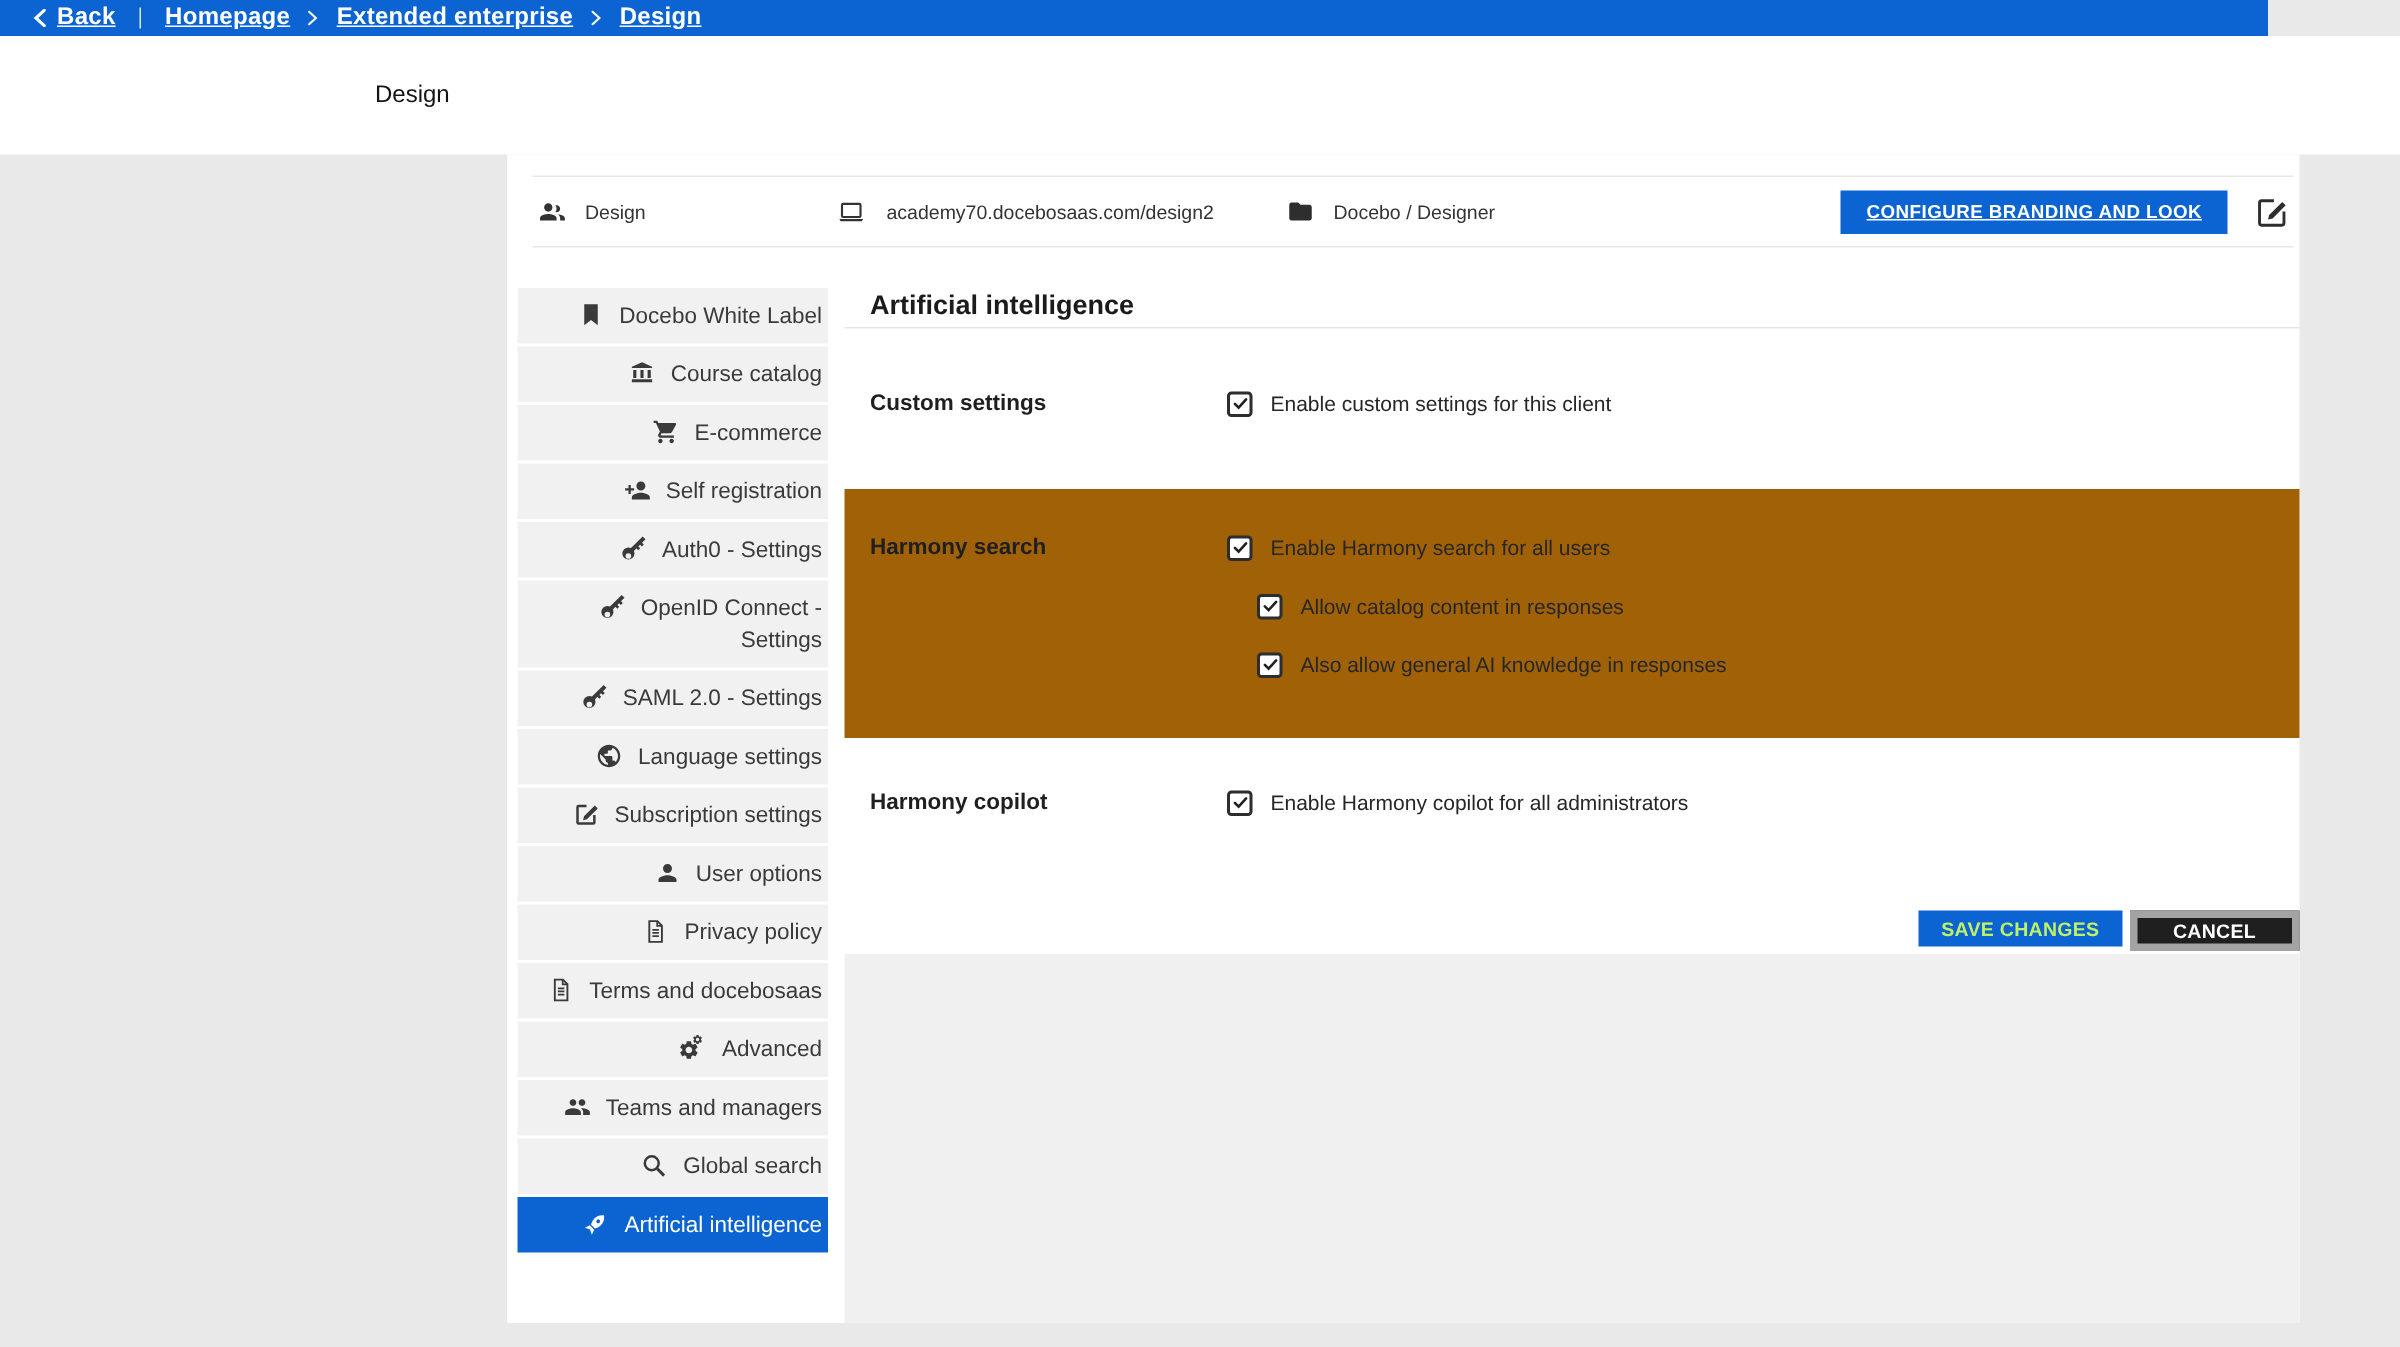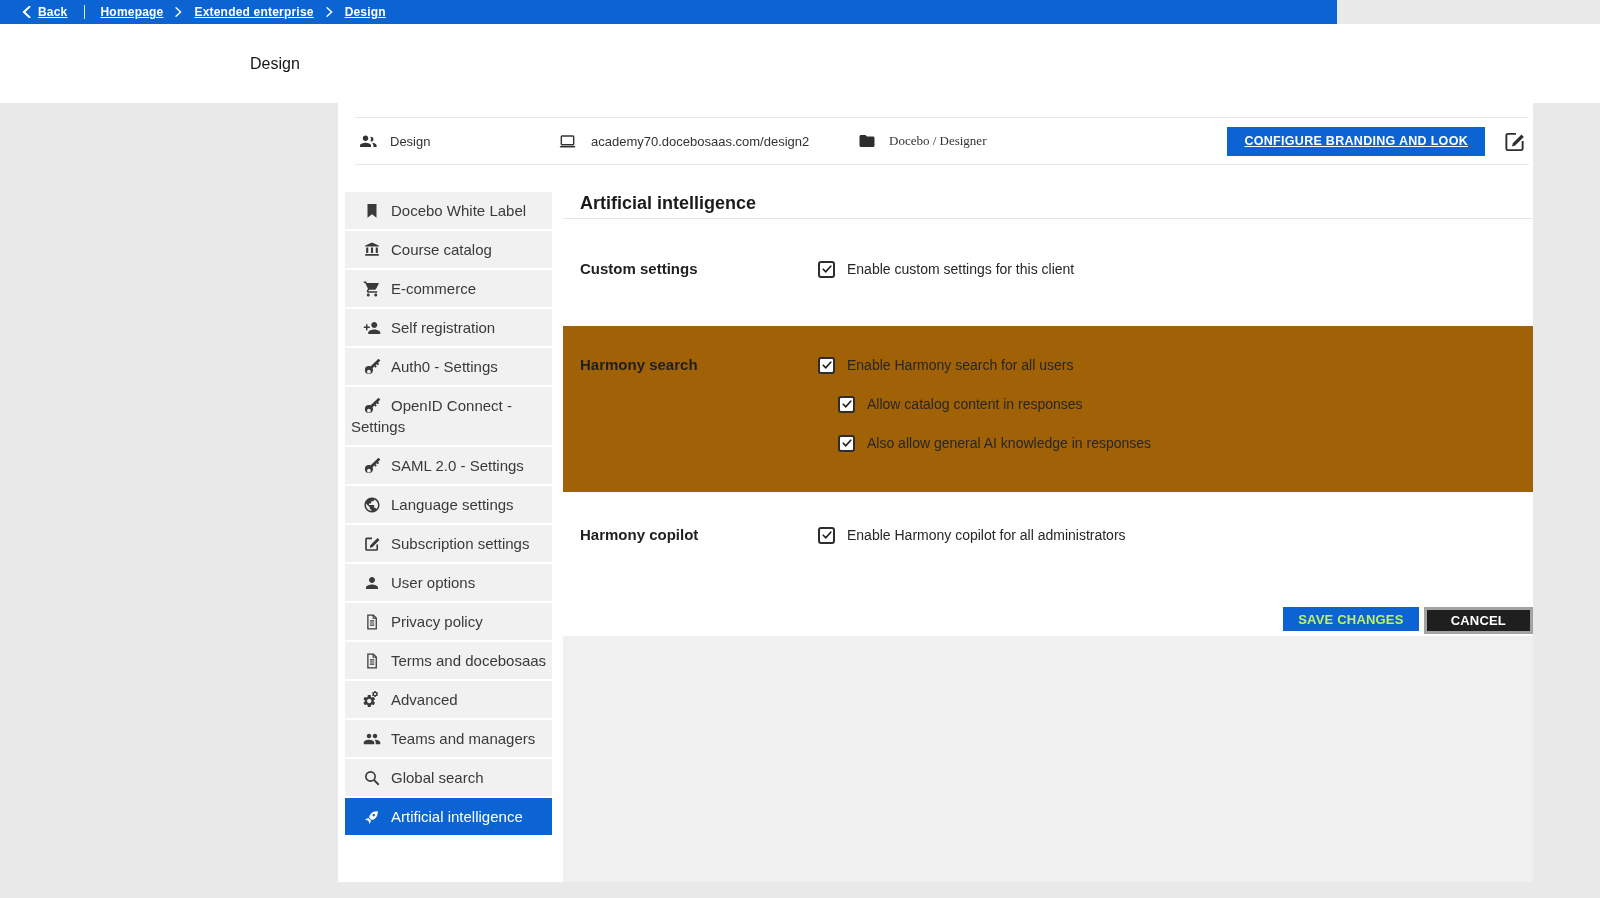--- a/index.html
+++ b/index.html
@@ -5,23 +5,23 @@
   * { box-sizing: border-box; }
   html,body { margin:0; padding:0; }
   body {
     width:1600px; height:898px; position:relative; overflow:hidden;
     background:#e9e9e9;
     font-family:"Liberation Sans", sans-serif;
     -webkit-font-smoothing:antialiased;
   }
   
   .topbar {
-    position:absolute; left:0; top:0; width:1337px; height:24px;
+    position:absolute; left:0; top:0; width:1512px; height:24px;
     background:#0c64d2; display:flex; align-items:center;
-    padding-left:22px; color:#fff; font-size:12px; font-weight:bold;
+    padding-left:22px; color:#fff; font-size:16px; font-weight:bold;
   }
   .topbar a, .topbar .bc-link {
     color:#fff; text-decoration:underline; cursor:pointer; letter-spacing:.2px;
   }
   .bc-sep-line { width:1px; height:14px; background:rgba(255,255,255,.85); margin:0 16px; }
   .bc-chev { margin:0 12px; display:flex; align-items:center; }
   .bc-back { display:flex; align-items:center; gap:7px; }
   .bc-back svg { display:block; }
 
   
@@ -39,35 +39,35 @@
 
   
   .client-bar {
     margin:14px 4px 0 17px; height:48px; flex:0 0 48px;
     border-top:1px solid #e7e7e7; border-bottom:1px solid #e7e7e7;
     display:flex; align-items:center; font-size:13px; color:#333;
   }
   .cb-group { display:flex; align-items:center; gap:13px; }
   .cb-g1 { width:202px; padding-left:3px; }
   .cb-g2 { width:301px; }
-  .cb-g3 { flex:1;font-family:Liberation Serif, serif; }
+  .cb-g3 { flex:1; }
   .cb-icon { display:flex; align-items:center; color:#333; }
   .configure-btn {
     background:#0c64d2; color:#fff; border:none; cursor:pointer;
     font-family:"Liberation Sans", sans-serif;
     font-size:12.5px; font-weight:bold; letter-spacing:.3px;
     height:29px; padding:0 17px; margin-right:18px;text-decoration:underline;
   }
   .edit-top-icon { margin-right:3px; cursor:pointer; display:flex; color:#2e2e2e; }
 
   
   .content { flex:1; display:flex; margin-top:27px; min-height:0; }
 
   
-  .sidebar { width:207px; margin-left:7px; flex:0 0 207px; }
+  .sidebar { width:207px; margin-left:7px; flex:0 0 207px;text-align:right; }
   .side-item {
     background:#f1f1f1; margin-bottom:2px; cursor:pointer;
     padding:8px 4px 8px 6px; text-indent:12px;
     font-size:15px; line-height:21px; color:#3a3a3a;
   }
   .side-item svg { width:18px; height:18px; vertical-align:-4px; margin-right:10px; fill:#3a3a3a; }
   .side-item.selected { background:#0c64d2; color:#ffffff; }
   .side-item.selected svg { fill:#ffffff; }
   .side-item svg .stroke { fill:none; stroke:#3a3a3a; }
 
@@ -97,21 +97,21 @@
   }
   .checkbox svg { display:block; }
 
   .btn-row { display:flex; justify-content:flex-end; gap:5px; margin-top:62px; }
   .save-btn {
     background:#0c64d2; color:#bef264; border:none; cursor:pointer;
     font-family:"Liberation Sans", sans-serif;
     font-size:13px; font-weight:bold; height:24px; padding:0 15px; letter-spacing:.2px;
   }
   .cancel-btn {
-    background:#1f1f1f; color:#fff; border:3px solid #a3a3a3; cursor:pointer;
+    background:#1f1f1f; color:#fff; border:5px solid #a3a3a3; cursor:pointer;
     font-family:"Liberation Sans", sans-serif;
     font-size:13px; font-weight:bold; height:27px; padding:0 24px; letter-spacing:.2px;
   }
   .footer-fill { flex:1; background:#f0f0f0; margin-top:2px; }
 </style>
 </head>
 <body>
 
 <div class="topbar">
   <span class="bc-back">

